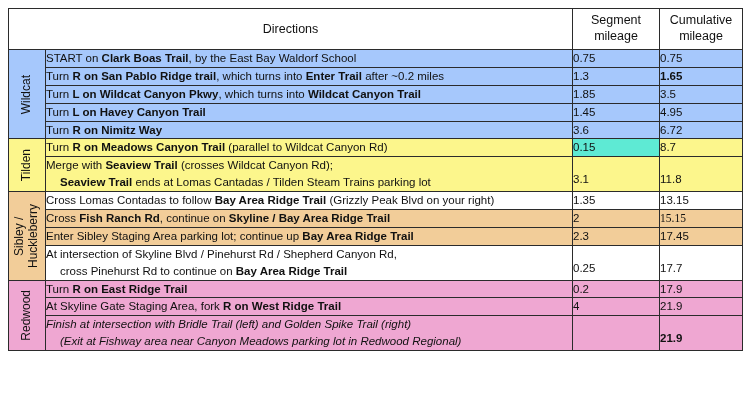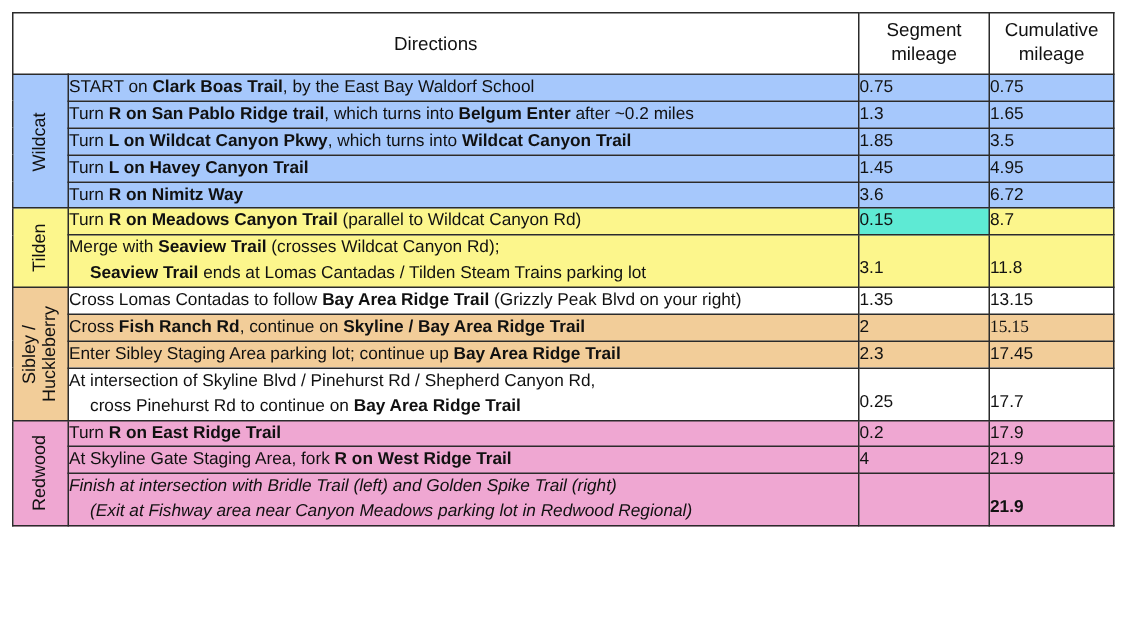--- a/index.html
+++ b/index.html
@@ -129,24 +129,24 @@
             <span class="vert">Wildcat</span>
           </td>
           <td class="dir" style="background: rgb(166, 200, 252);">
             <span class="ln">START on <span class="b">Clark Boas Trail</span>, by the East Bay Waldorf School</span>
           </td>
           <td class="num" style="background: rgb(166, 200, 252);"><span>0.75</span></td>
           <td class="num" style="background: rgb(166, 200, 252);"><span class="">0.75</span></td>
         </tr>
         <tr>
           <td class="dir" style="background: rgb(166, 200, 252);">
-            <span class="ln">Turn <span class="b">R on San Pablo Ridge trail</span>, which turns into <span class="b">Belgum Enter</span> after ~0.2 miles</span>
+            <span class="ln">Turn <span class="b">R on San Pablo Ridge trail</span>, which turns into <span class="b">Enter Trail</span> after ~0.2 miles</span>
           </td>
           <td class="num" style="background: rgb(166, 200, 252);"><span>1.3</span></td>
-          <td class="num" style="background: rgb(166, 200, 252);"><span class="">1.65</span></td>
+          <td class="num" style="background: rgb(166, 200, 252); font-weight: bold;"><span class="">1.65</span></td>
         </tr>
         <tr>
           <td class="dir" style="background: rgb(166, 200, 252);">
             <span class="ln">Turn <span class="b">L on Wildcat Canyon Pkwy</span>, which turns into <span class="b">Wildcat Canyon Trail</span></span>
           </td>
           <td class="num" style="background: rgb(166, 200, 252);"><span>1.85</span></td>
           <td class="num" style="background: rgb(166, 200, 252);"><span class="">3.5</span></td>
         </tr>
         <tr>
           <td class="dir" style="background: rgb(166, 200, 252);">

